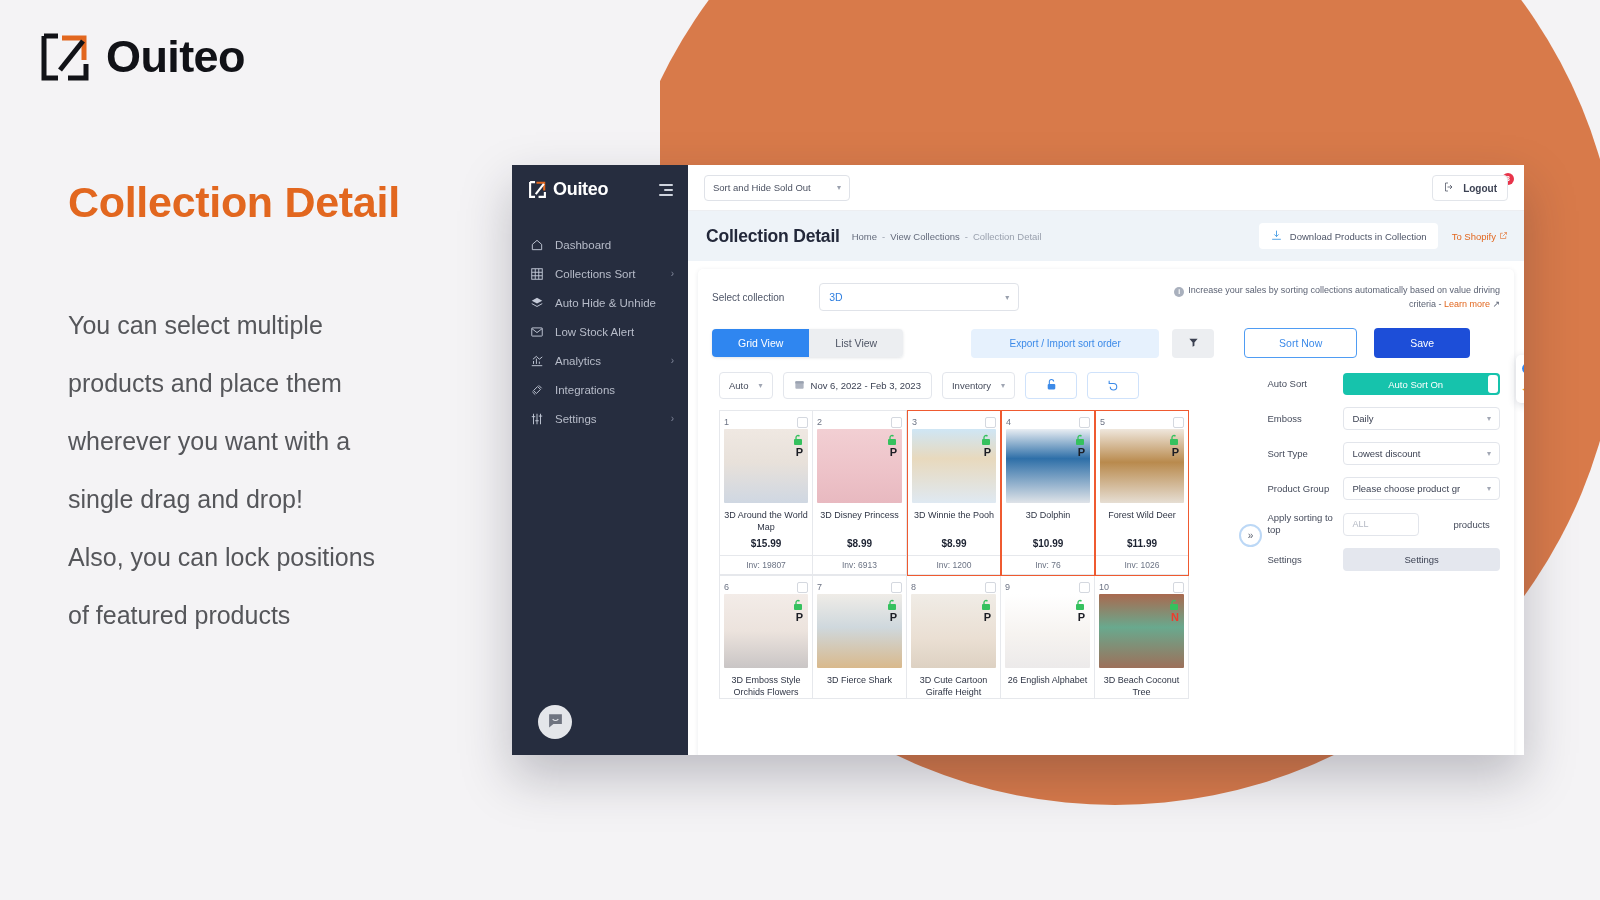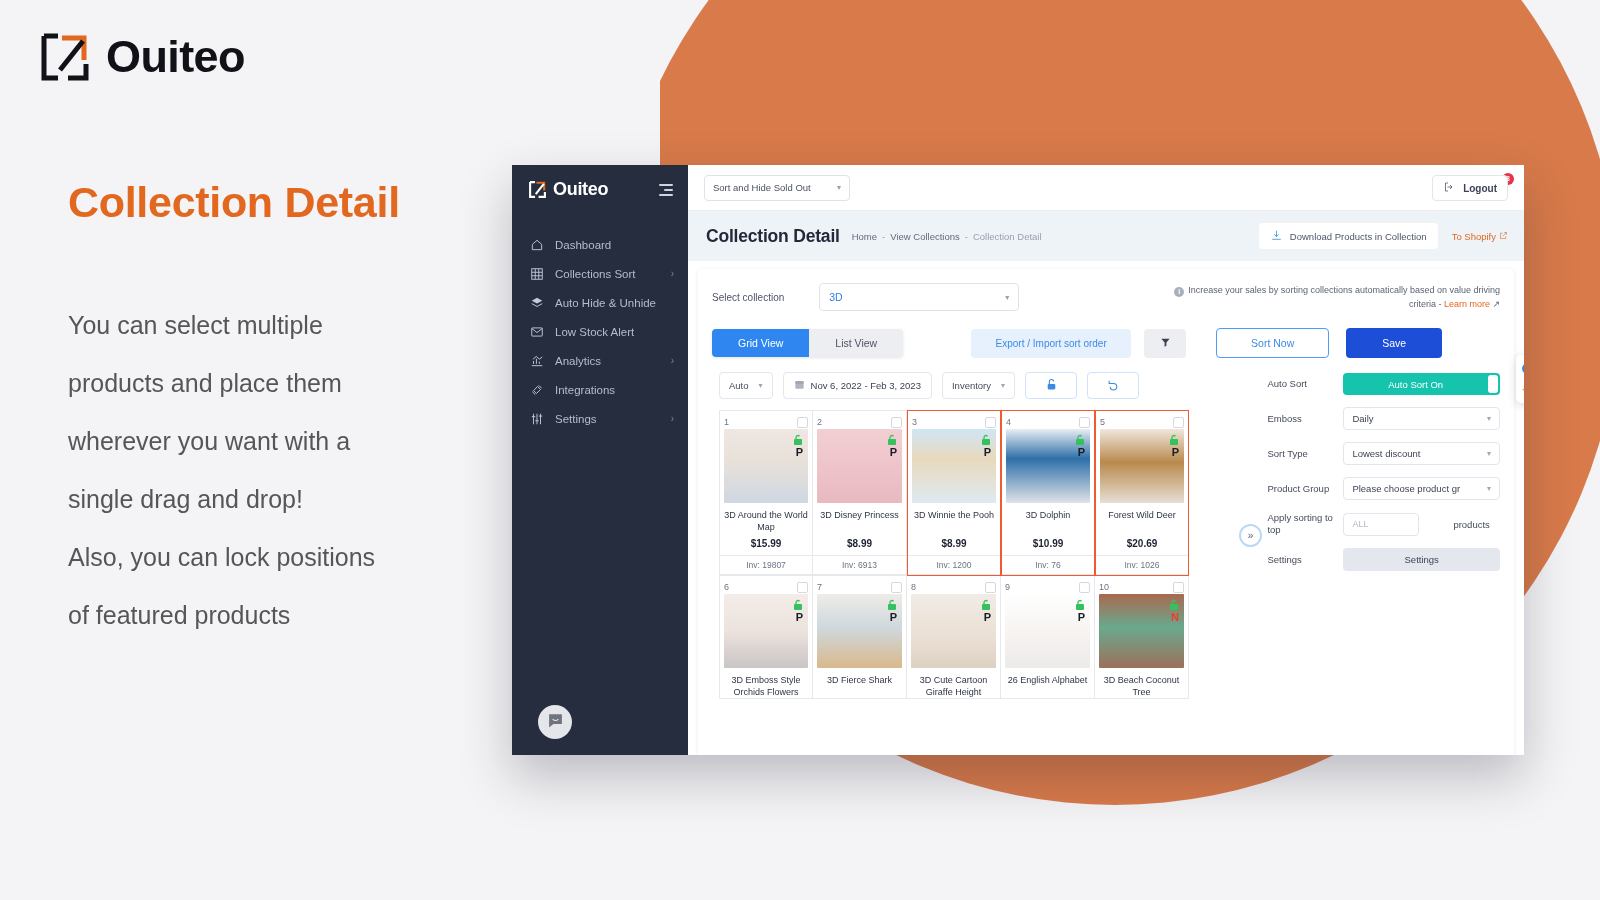--- a/index.html
+++ b/index.html
@@ -161,21 +161,21 @@
 
   .row-buttons { display: flex; align-items: center; margin-top: 17px; }
   .seg {
     display: flex; border-radius: 4px; overflow: hidden; box-shadow: 0 1px 3px rgba(20,30,60,.12);
   }
   .seg div { font-size: 10.5px; padding: 8px 26px; cursor: pointer; }
   .seg .on { background: #2f86f0; color: #fff; }
   .seg .off { background: #eceef1; color: #4f5565; }
   .btn-export {
     margin-left: 68px; background: #e6f1fd; color: #3c8ae8; font-size: 10px;
-    border-radius: 4px; padding: 9px 0; width: 160px; text-align: center; cursor:pointer;
+    border-radius: 4px; padding: 9px 0; width: 188px; text-align: center; cursor:pointer;
   }
   .btn-filter {
     margin-left: 13px; background: #eceef1; border-radius: 4px; width: 42px; height: 29px;
     display: flex; align-items: center; justify-content: center; cursor:pointer;
   }
   .btn-filter svg { width: 11px; height: 11px; fill: #3b4151; }
   .btn-sortnow {
     margin-left: 30px; border: 1px solid #4f9cf3; color: #3c8ae8; font-size: 10.5px;
     background: #fff; border-radius: 4px; width: 113px; text-align: center; padding: 8px 0;
     cursor:pointer;
@@ -625,21 +625,21 @@
                     <span class="prod-check"></span>
                   </div>
                   <div class="prod-img im5">
                     <span class="lock"><span><svg viewBox="0 0 24 24">
                           <rect x="4" y="10" width="16" height="12" rx="2" fill="#35c15e"></rect>
                           <path d="M8 10V7a4 4 0 017-2.6" fill="none" stroke="#35c15e" stroke-width="2.6"></path>
                         </svg></span></span>
                     <span class="pflag">P</span>
                   </div>
                   <div class="prod-name">Forest Wild Deer</div>
-                  <div class="prod-price">$20.69</div>
+                  <div class="prod-price">$11.99</div>
                   <div class="prod-inv">Inv: 1026</div>
                 </div>
               </div>
             <div class="prod-row second" id="row2">
                 <div class="prod">
                   <div class="prod-top">
                     <span class="prod-num">6</span>
                     <span class="prod-check"></span>
                   </div>
                   <div class="prod-img im6">

